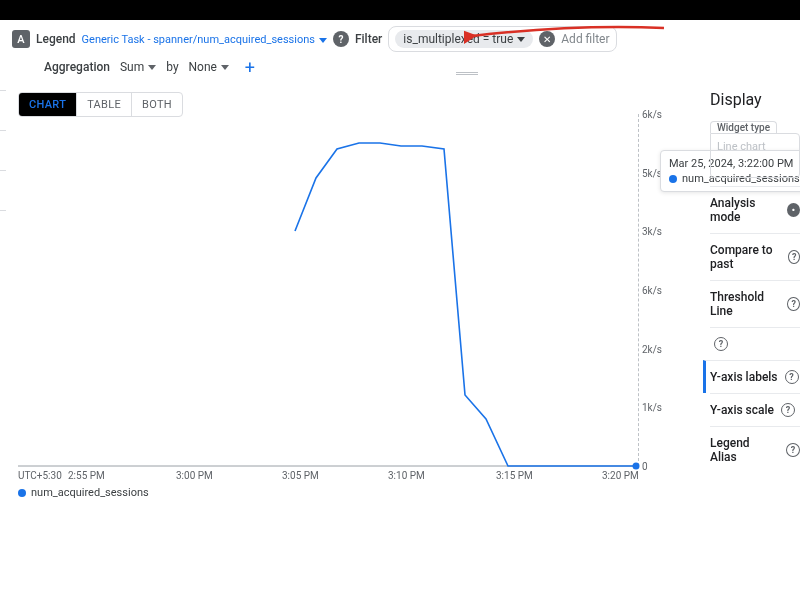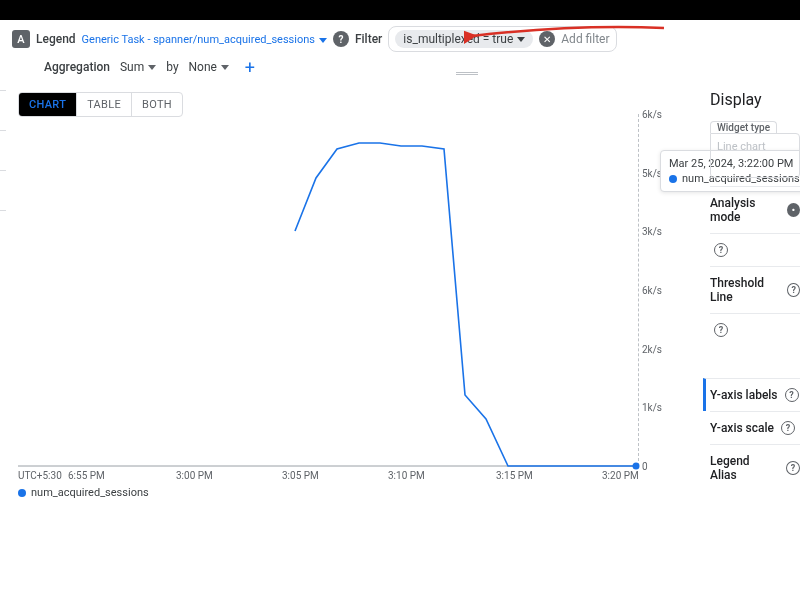--- a/index.html
+++ b/index.html
@@ -52,21 +52,21 @@
   
   .tooltip-card { position: absolute; top: 150px; left: 660px; width: 150px; background: #fff; border: 1px solid #dadce0; border-radius: 4px; padding: 6px 8px; font-size: 11px; color: #3c4043; box-shadow: 0 1px 4px rgba(0,0,0,.1); }
   .tooltip-card .row2 { display: flex; align-items: center; gap: 5px; margin-top: 2px; justify-content: space-between; }
 
   
   .side { position: absolute; top: 90px; left: 710px; width: 90px; }
   .side-h { font-size: 16px; font-weight: 400; color: #202124; margin-bottom: 10px; }
   .side-sub { font-size: 10px; font-weight: 500; color: #5f6368; border: 1px solid #dadce0; border-bottom: none; border-radius: 4px 4px 0 0; padding: 0 6px; display: inline-block; position: relative; top: 1px; background: #fff; }
   .side-box { border: 1px solid #dadce0; border-radius: 0 4px 4px 4px; height: 45px; color: #bdc1c6; font-size: 11px; padding: 6px; margin-bottom: 8px; overflow: hidden; }
   .side-item { font-size: 12px; font-weight: 500; color: #202124; padding: 9px 0; border-top: 1px solid #e8eaed; display: flex; align-items: center; gap: 3px; cursor: pointer; }
-  .side-item.active { border-left: 3px solid #1a73e8; padding-left: 4px; margin-left: -7px; margin-top: 32px; }
+  .side-item.active { border-left: 3px solid #1a73e8; padding-left: 4px; margin-left: -7px; }
 
   .scroll-hint { position: absolute; left: 0; top: 90px; height: 400px; width: 6px; }
   .scroll-hint div { height: 40px; border-top: 1px solid #dadce0; }
 
   .drag-handle { position: absolute; top: 72px; left: 456px; width: 22px; height: 3px; border-top: 1px solid #bdc1c6; border-bottom: 1px solid #bdc1c6; }
 </style>
 </head>
 <body>
 
 <div class="topstrip"></div>
@@ -143,21 +143,21 @@
     <span style="top:293px">1k/s</span>
     <span style="top:235px">2k/s</span>
     <span style="top:176px">6k/s</span>
     <span style="top:117px">3k/s</span>
     <span style="top:59px">5k/s</span>
     <span style="top:0px">6k/s</span>
   </div>
 
   <div class="xaxis">
     <span style="left:0px">UTC+5:30</span>
-    <span style="left:50px">6:55 PM</span>
+    <span style="left:50px">2:55 PM</span>
     <span style="left:158px">3:00 PM</span>
     <span style="left:264px">3:05 PM</span>
     <span style="left:370px">3:10 PM</span>
     <span style="left:478px">3:15 PM</span>
     <span style="left:584px">3:20 PM</span>
   </div>
 </div>
 
 <div class="legend">
   <span class="dot"></span>
@@ -178,20 +178,21 @@
 <div class="side">
   <div class="side-h">Display</div>
   <span class="side-sub">Widget type</span>
   <div class="side-box">Line chart</div>
 
   <div class="side-item">
     <span>Analysis mode</span>
       <span class="help-circ" style="width:14px;height:14px;font-size:9px">•</span>
   </div>
   <div class="side-item">
+    <span>Compare to past</span>
       <span class="help-outline">?</span>
   </div>
   <div class="side-item">
     <span>Threshold Line</span>
       <span class="help-outline">?</span>
   </div>
   <div class="side-item">
       <span class="help-outline">?</span>
   </div>
   <div class="side-item active">

